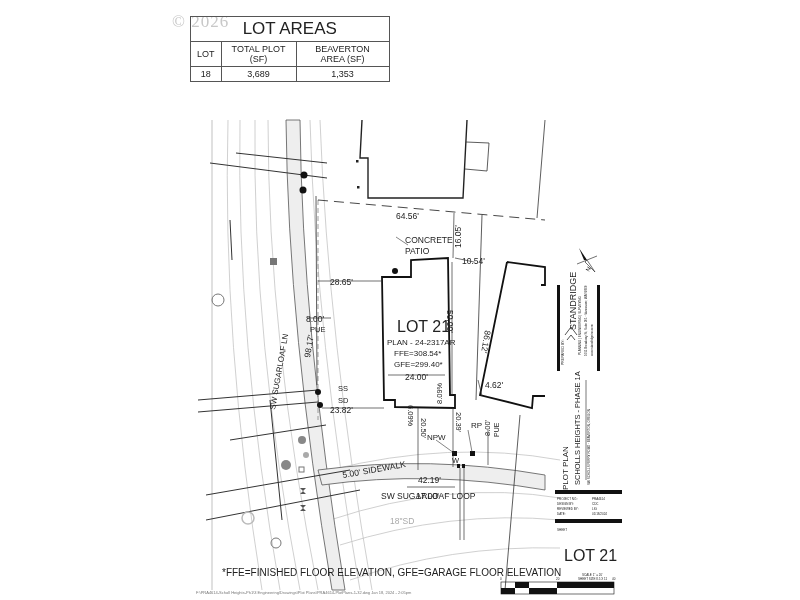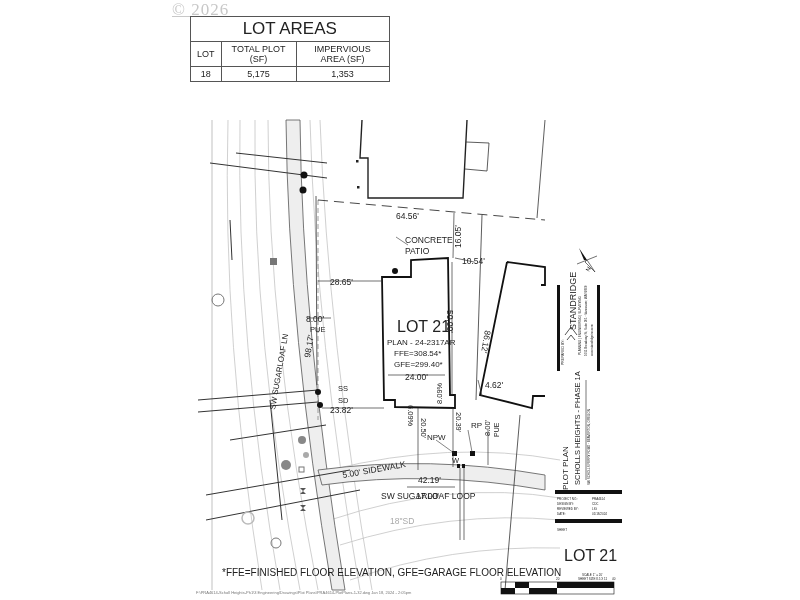--- a/index.html
+++ b/index.html
@@ -1,17 +1,17 @@
 <!DOCTYPE html>
 <html><head>
 <meta charset="utf-8">
 <style>
   html, body { margin:0; padding:0; }
   body { width:800px; height:600px; background:#ffffff; position:relative; overflow:hidden; font-family:"Liberation Sans", sans-serif; }
-  .watermark { position:absolute; left:172px; top:0; font-size:17px; color:#c8c8c8; letter-spacing:1px; font-family:"Liberation Serif", serif;text-decoration:underline; }
+  .watermark { position:absolute; left:172px; top:12px; font-size:17px; color:#c8c8c8; letter-spacing:1px; font-family:"Liberation Serif", serif; }
   .lot-table { position:absolute; left:190px; top:16px; border-collapse:collapse; font-size:9px; color:#222; }
   .lot-table td, .lot-table th { border:1px solid #555; text-align:center; font-weight:normal; padding:2px 6px; }
   .lot-table .title { font-size:17px; padding:2px 0; }
   svg.plan { position:absolute; left:0; top:0; }
   .lbl { font-family:"Liberation Sans", sans-serif; fill:#222; }
   .footnote { position:absolute; left:222px; top:567px; font-size:10px; color:#222; }
   .filepath { position:absolute; left:196px; top:590px; font-size:4px; color:#777; }
 </style>
 </head>
 <body>
@@ -19,25 +19,25 @@
 <div class="watermark">© 2026</div>
 
 <table class="lot-table">
   <tbody>
       <tr>
         <th colspan="3" class="title">LOT AREAS</th>
       </tr>
   <tr>
     <td>LOT</td>
     <td style="width:62px">TOTAL PLOT (SF)</td>
-    <td style="width:80px">IMPERVIOUS AREA (SF)</td>
+    <td style="width:80px">BEAVERTON AREA (SF)</td>
   </tr>
   <tr>
     <td>18</td>
-    <td>5,175</td>
+    <td>3,689</td>
     <td>1,353</td>
   </tr>
 </tbody>
   </table>
 
 <svg class="plan" width="800" height="600" viewBox="0 0 800 600">
 
   <line x1="212" y1="120" x2="212" y2="590" stroke="#999" stroke-width="0.6"></line>
 
   <g stroke="#bbb" stroke-width="0.7" fill="none">

